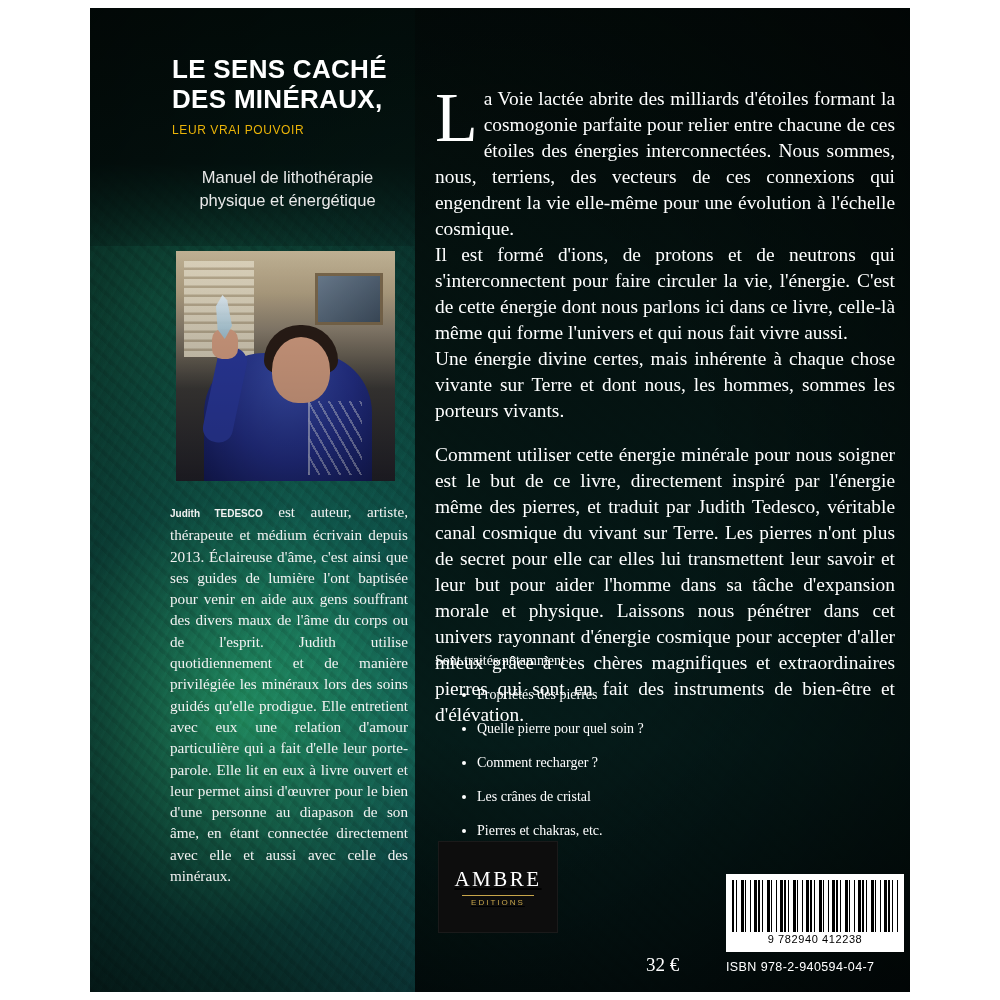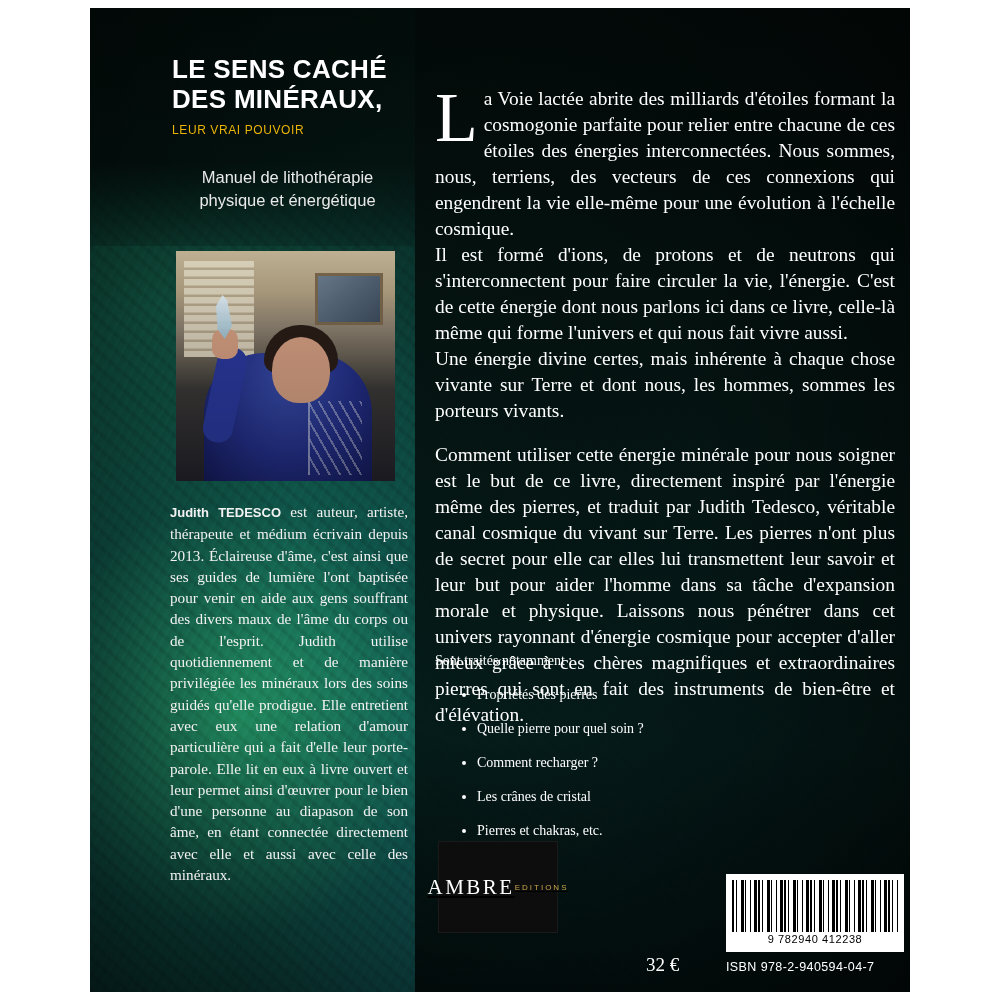--- a/index.html
+++ b/index.html
@@ -142,21 +142,21 @@
 
   .bio{
     position:absolute;left:80px;top:493px;width:238px;
     color:#f2f2f2;
     font-family:"Liberation Serif", serif;
     font-size:15.2px;
     line-height:21.3px;
     text-align:justify;
     text-align-last:justify;
   }
-  .bio b{font-family:"Liberation Sans",sans-serif;font-weight:bold;font-size:13px;}
+  .bio b{font-family:"Liberation Sans",sans-serif;font-weight:bold;font-size:10px;}
 
   
   .body-col{
     position:absolute;left:345px;top:78px;width:460px;
     color:#ffffff;
     font-size:19.4px;
     line-height:26px;
     text-align:justify;
   }
   .body-col p{margin:0 0 0 0;}
@@ -174,21 +174,21 @@
     position:absolute;left:345px;top:640px;width:460px;
     color:#ffffff;font-size:14px;line-height:26px;
   }
   .traits ul{margin:0;padding-left:34px;list-style:disc;}
   .traits li{margin:8px;}
 
   
   .logo{
     position:absolute;left:348px;top:833px;width:118px;height:90px;
     background:#0d0d0d;
-    display:flex;flex-direction:row;align-items:center;justify-content:center;
+    display:flex;flex-direction:column;align-items:center;justify-content:center;
     border:1px solid #1a1a1a;
     text-decoration:underline;
   }
   .logo .lg1{
     color:#ffffff;font-family:"Liberation Serif",serif;
     font-size:21px;letter-spacing:2.5px;
   }
   .logo .lgbar{width:72px;height:1px;background:#c8a64b;margin:3px 0 2px;}
   .logo .lg2{color:#c8a64b;font-family:"Liberation Sans",sans-serif;font-size:8px;letter-spacing:2px;}
 

